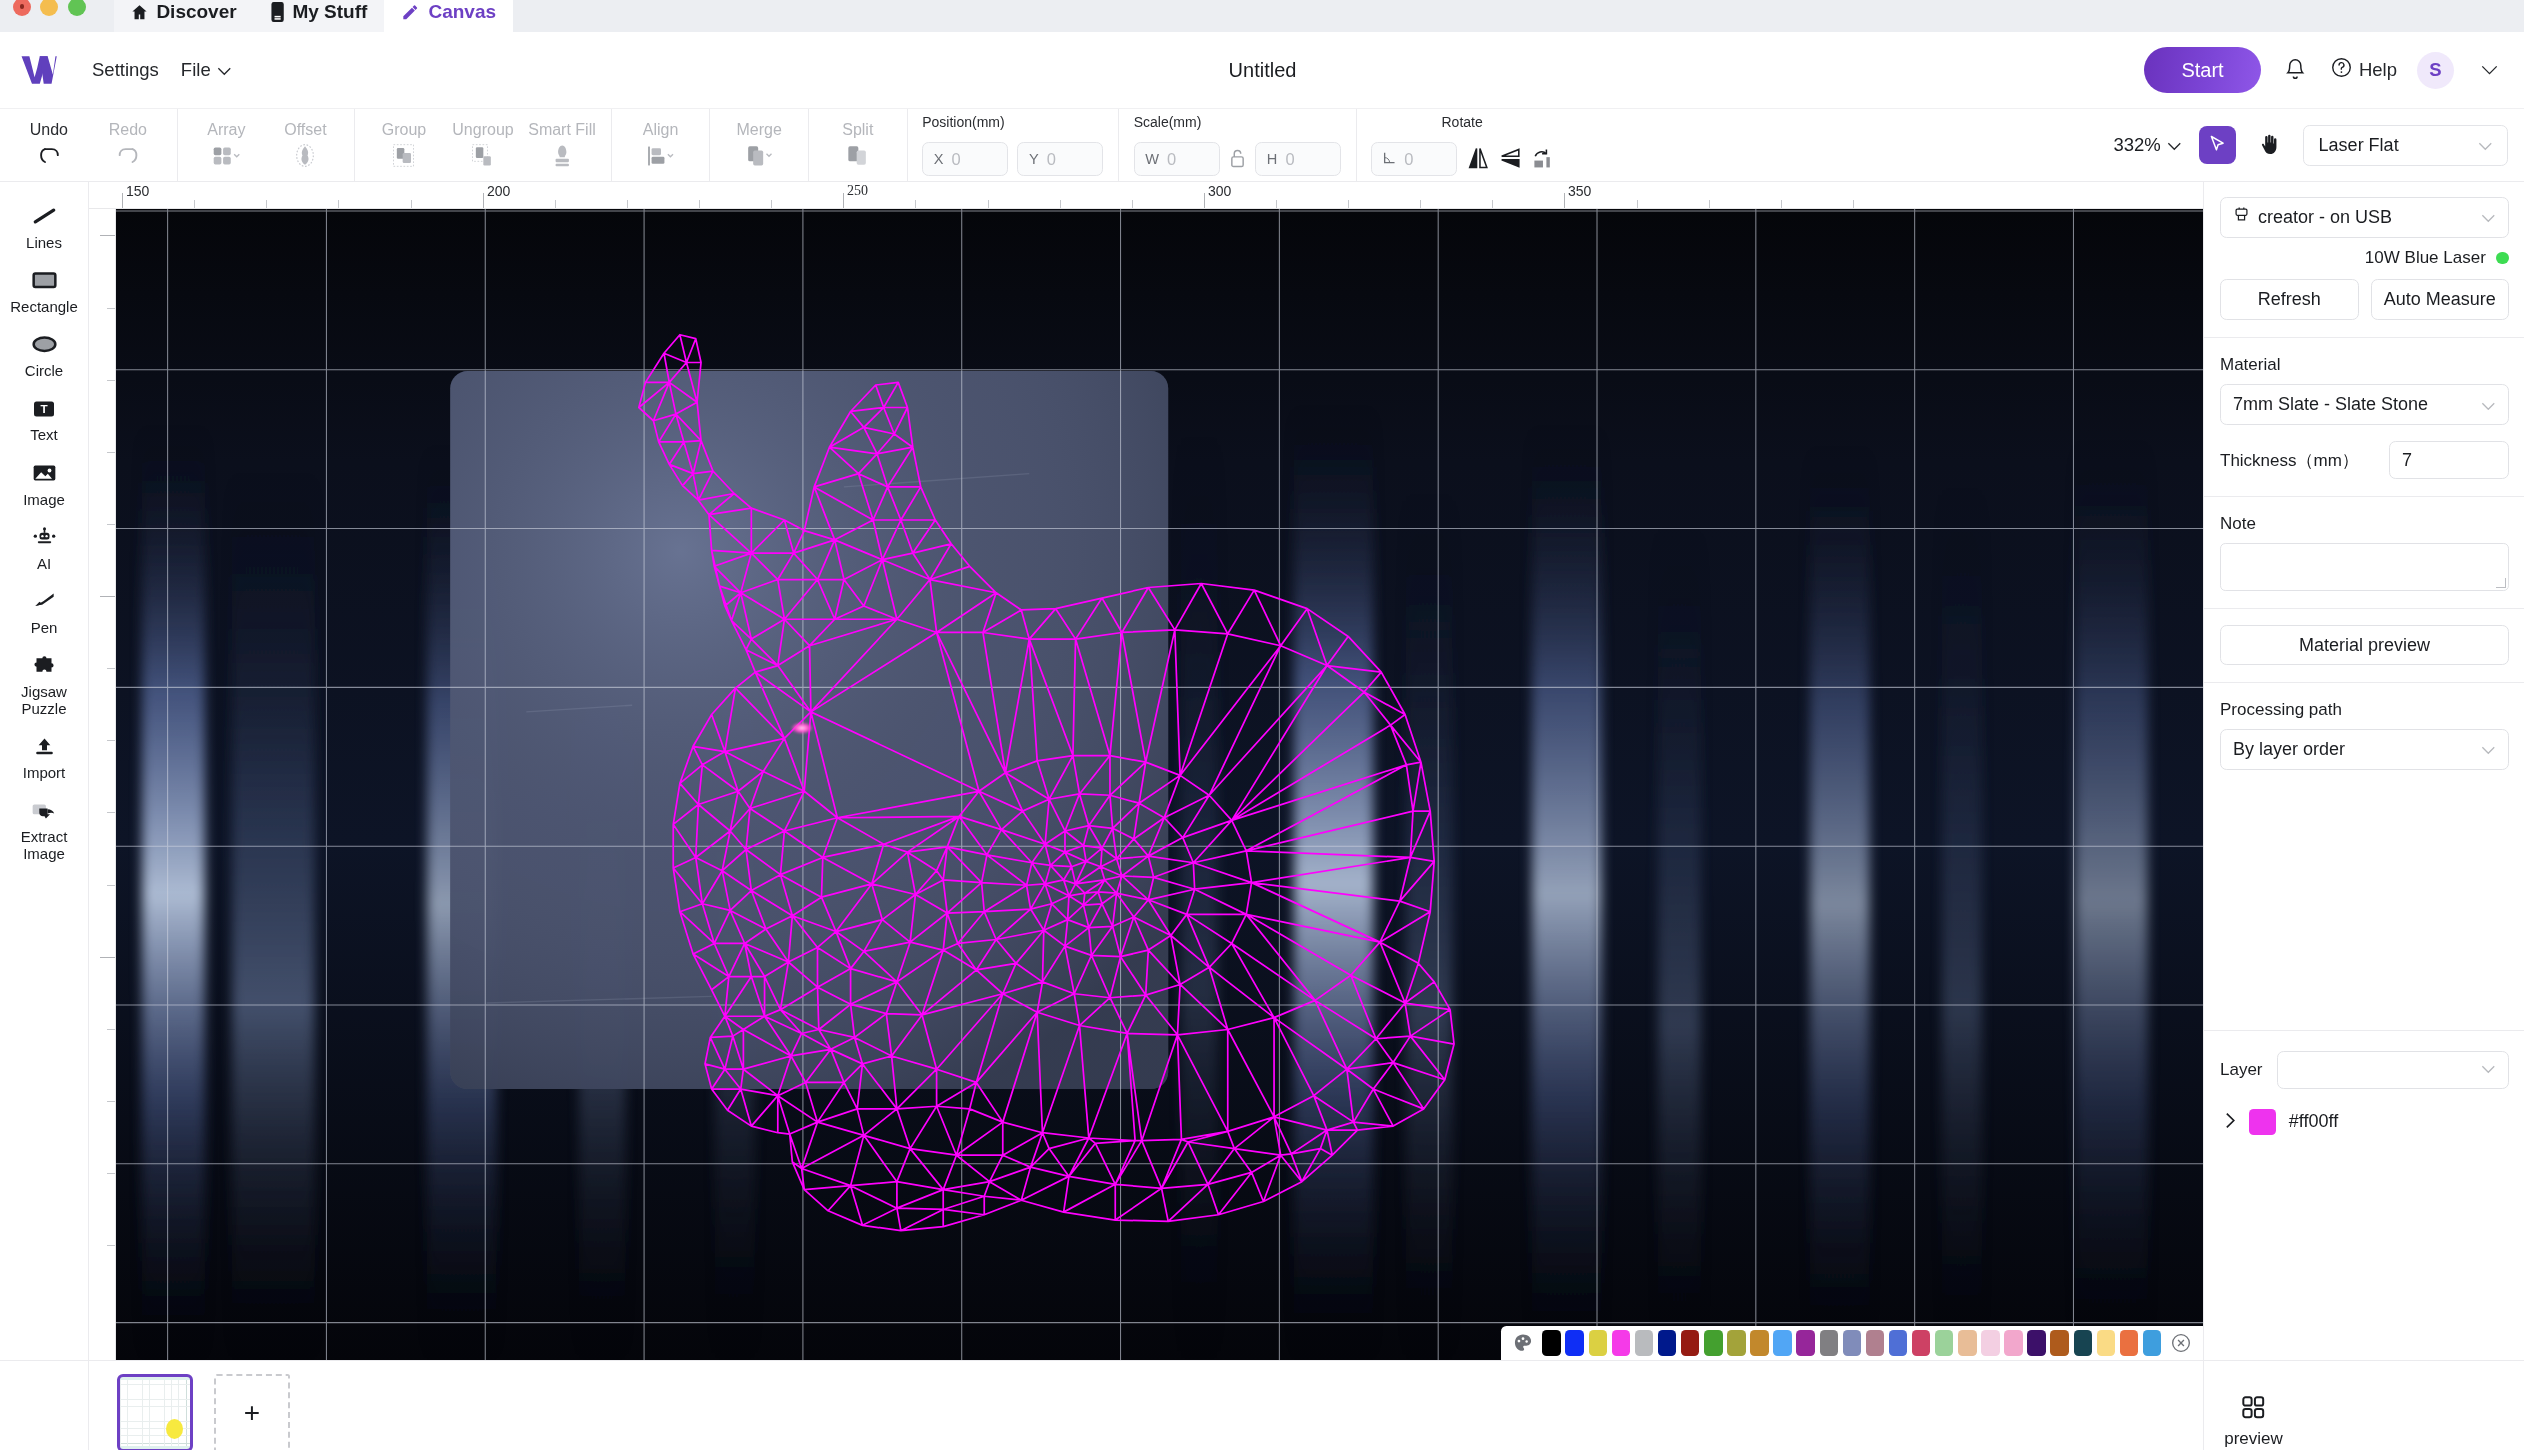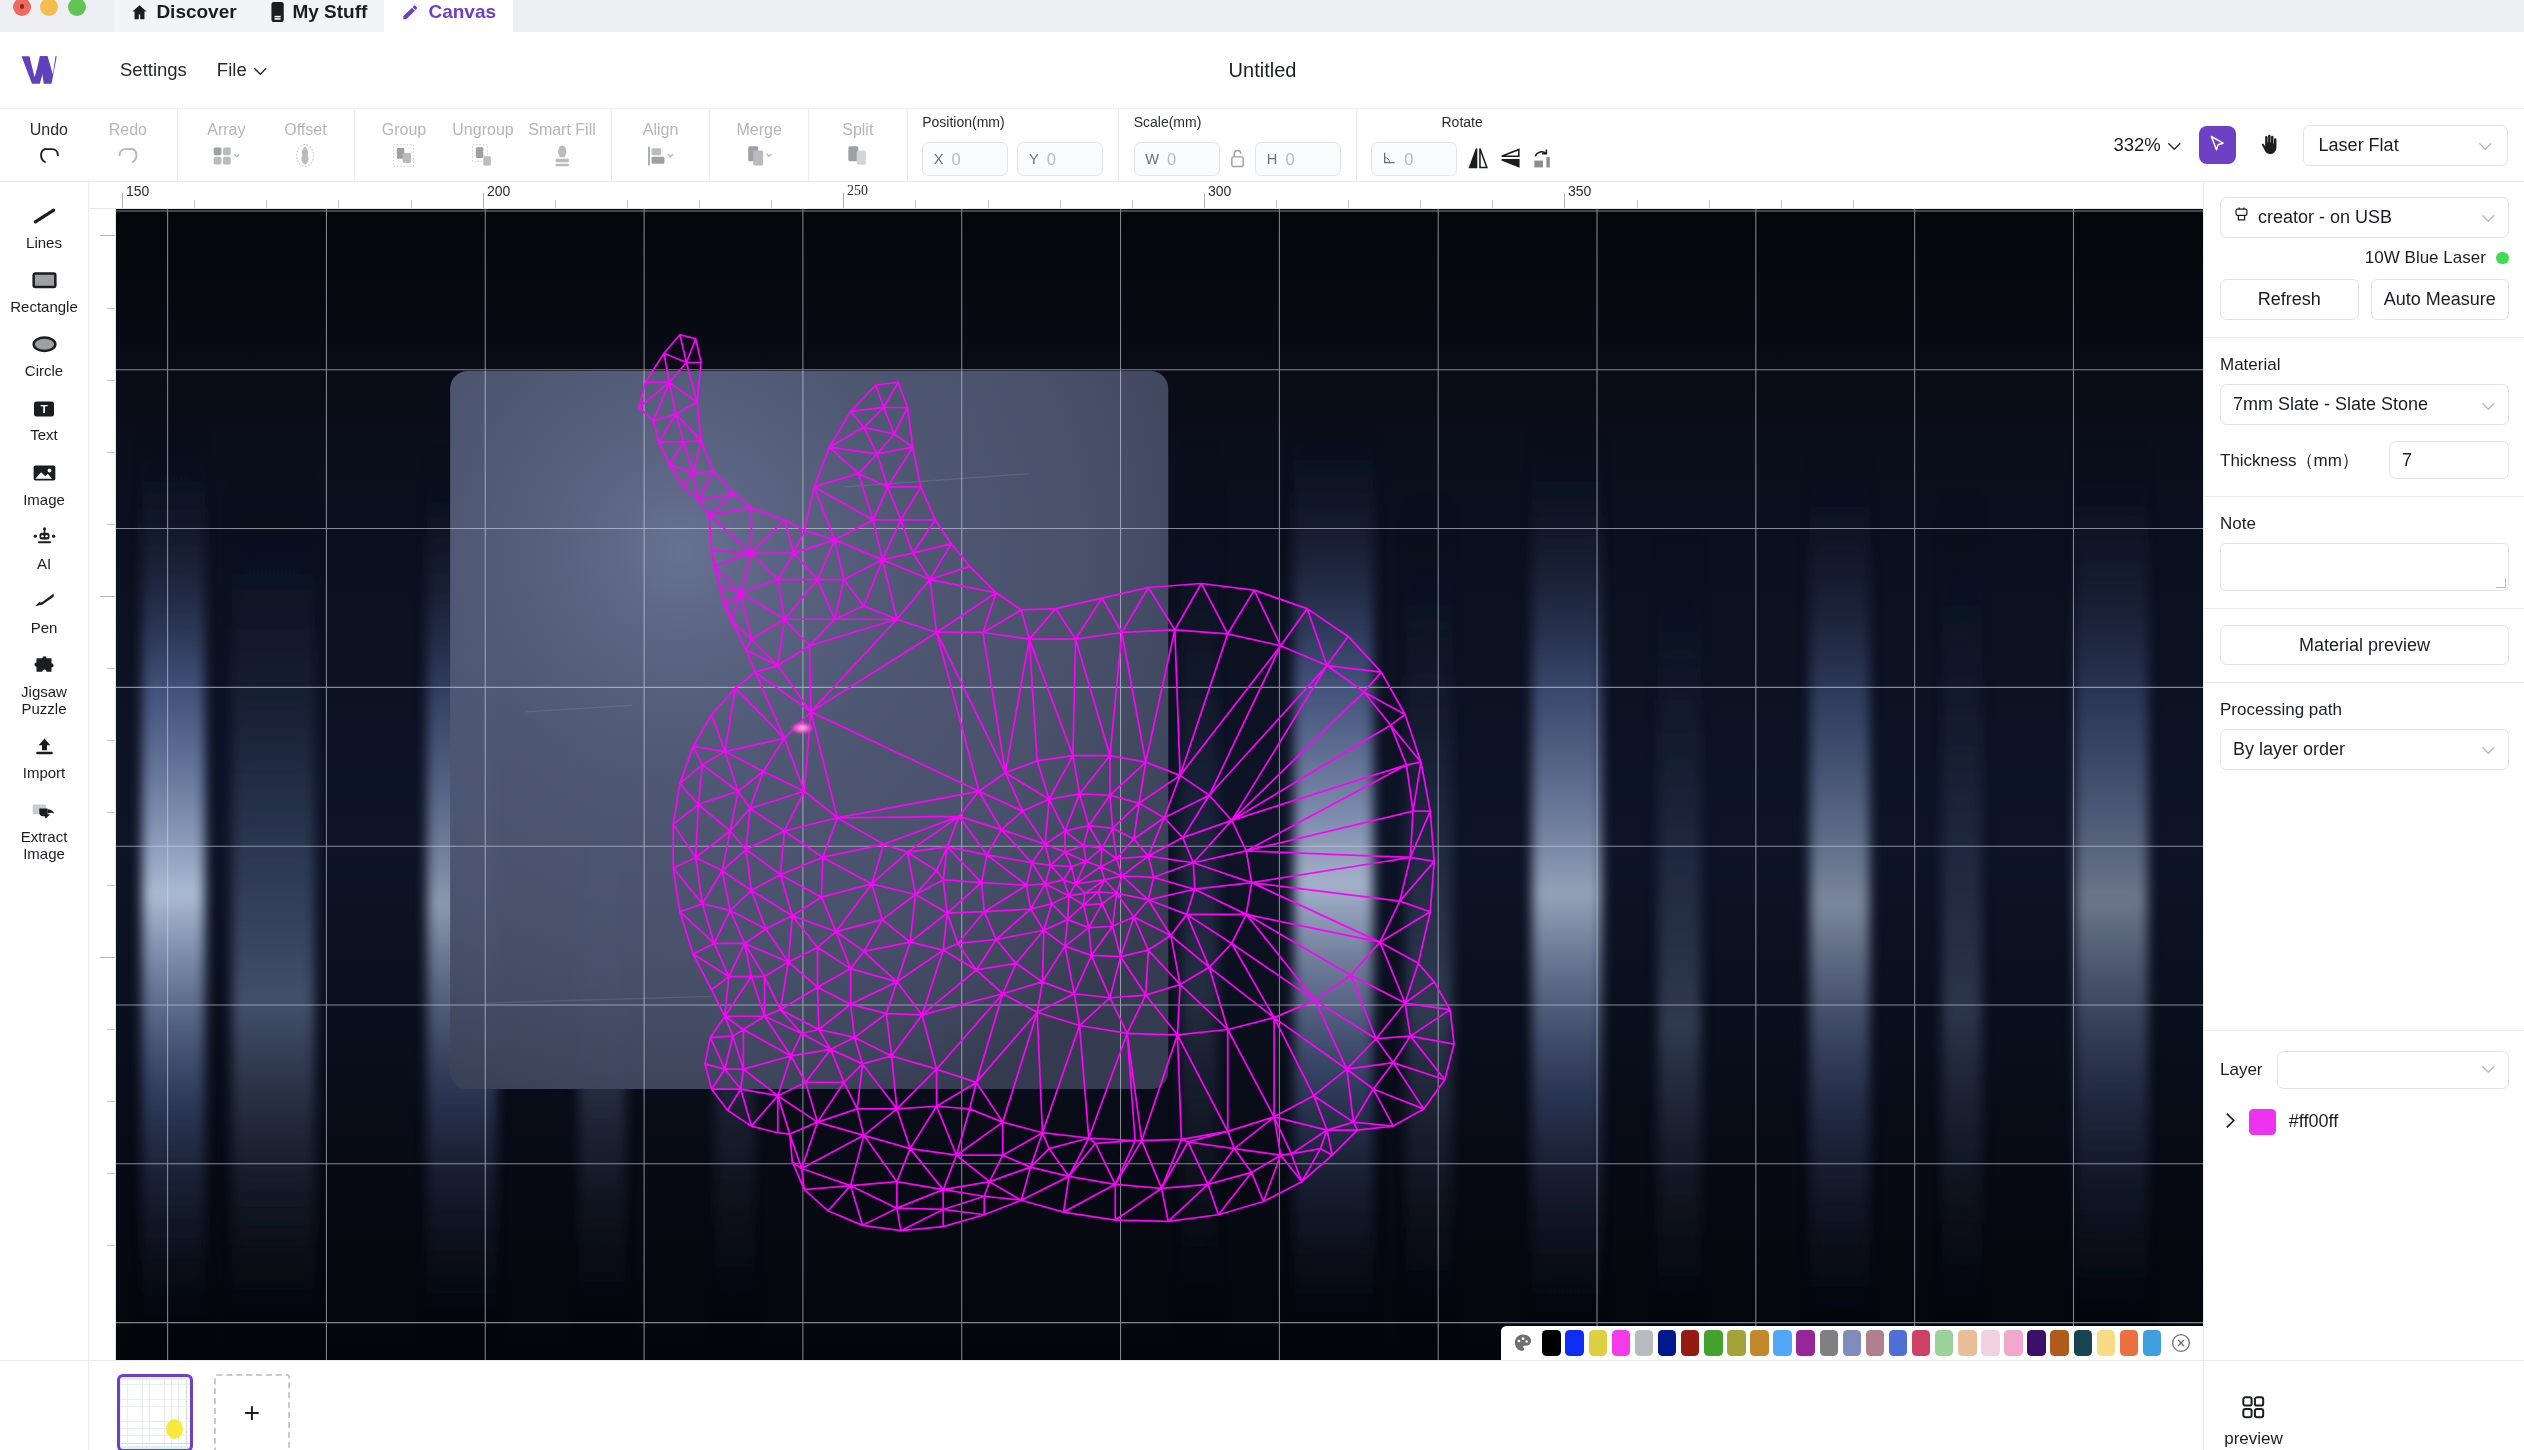--- a/index.html
+++ b/index.html
@@ -44,21 +44,21 @@
   
   .header {
     height: 77px;
     background: #ffffff;
     display: flex; align-items: center;
     padding: 0 21px 0 20px;
     position: relative;
     border-bottom: 0.7px solid #f0f0f2;
   }
   .logo-w { width: 37px; height: 30px; }
-  .hdr-menu { display: flex; align-items: center; gap: 30px; margin-left: 63px; }
+  .hdr-menu { display: flex; align-items: center; gap: 22px; margin-left: 35px; }
   .hdr-menu-item {
     font-size: 18.5px; color: #25272b; display: flex; align-items: center; gap: 6.6px;
   }
   .hdr-title {
     position: absolute; left: 50%; transform: translateX(-50%);
     font-size: 20px; color: #1b1d21;
   }
   .hdr-right { margin-left: auto; display: flex; align-items: center; gap: 20px; }
   .btn-start {
     background: linear-gradient(100deg, #6a32bd 0%, #7c45d6 55%, #8f57e8 100%);
@@ -335,20 +335,45 @@
     <div class="hdr-menu-item">
       <span>File</span>
       <span>
         <svg width="14.6" height="8.6" viewBox="0 0 22 13" fill="none" stroke="#25272b" stroke-width="2">
             <path d="M2 2l9 9 9-9"></path>
           </svg>
       </span>
     </div>
   </div>
   <div class="hdr-title">Untitled</div>
+  <div class="hdr-right">
+    <button class="btn-start">Start</button>
+    <span class="icon-btn">
+      <svg width="22.5" height="24" viewBox="0 0 24 26" fill="none" stroke="#1b1d21" stroke-width="1.6">
+        <path d="M12 2a6 6 0 0 0-6 6c0 6-2 8-2 8h16s-2-2-2-8a6 6 0 0 0-6-6z"></path>
+        <path d="M10 20a2 2 0 0 0 4 0"></path>
+      </svg>
+    </span>
+    <div class="help-wrap">
+      <span>
+        <svg width="21" height="21" viewBox="0 0 24 24" fill="none" stroke="#1b1d21" stroke-width="1.6">
+          <circle cx="12" cy="12" r="10"></circle>
+          <path d="M9.2 9.2a2.8 2.8 0 1 1 3.6 2.7c-.7.3-1 .9-1 1.6v.4" stroke-linecap="round"></path>
+          <circle cx="11.9" cy="17.2" r="1" fill="#1b1d21" stroke="none"></circle>
+        </svg>
+      </span>
+      <span>Help</span>
+    </div>
+    <div class="avatar">S</div>
+    <span class="icon-btn">
+      <svg width="17" height="10" viewBox="0 0 26 15" fill="none" stroke="#25272b" stroke-width="2">
+          <path d="M2 2l11 11 11-11"></path>
+        </svg>
+    </span>
+  </div>
 </div>
 
 <div class="toolbar">
 
   <div class="tb-group">
     <div class="tb-item enabled">
       <span class="lbl">Undo</span>
       <span class="tb-ico">
         <svg width="26.5" height="24" viewBox="0 0 30 28" fill="none" stroke="#1b1d21" stroke-width="2.2" stroke-linecap="round">
           <path d="M10 6C4 8 4 18 10 21"></path>

